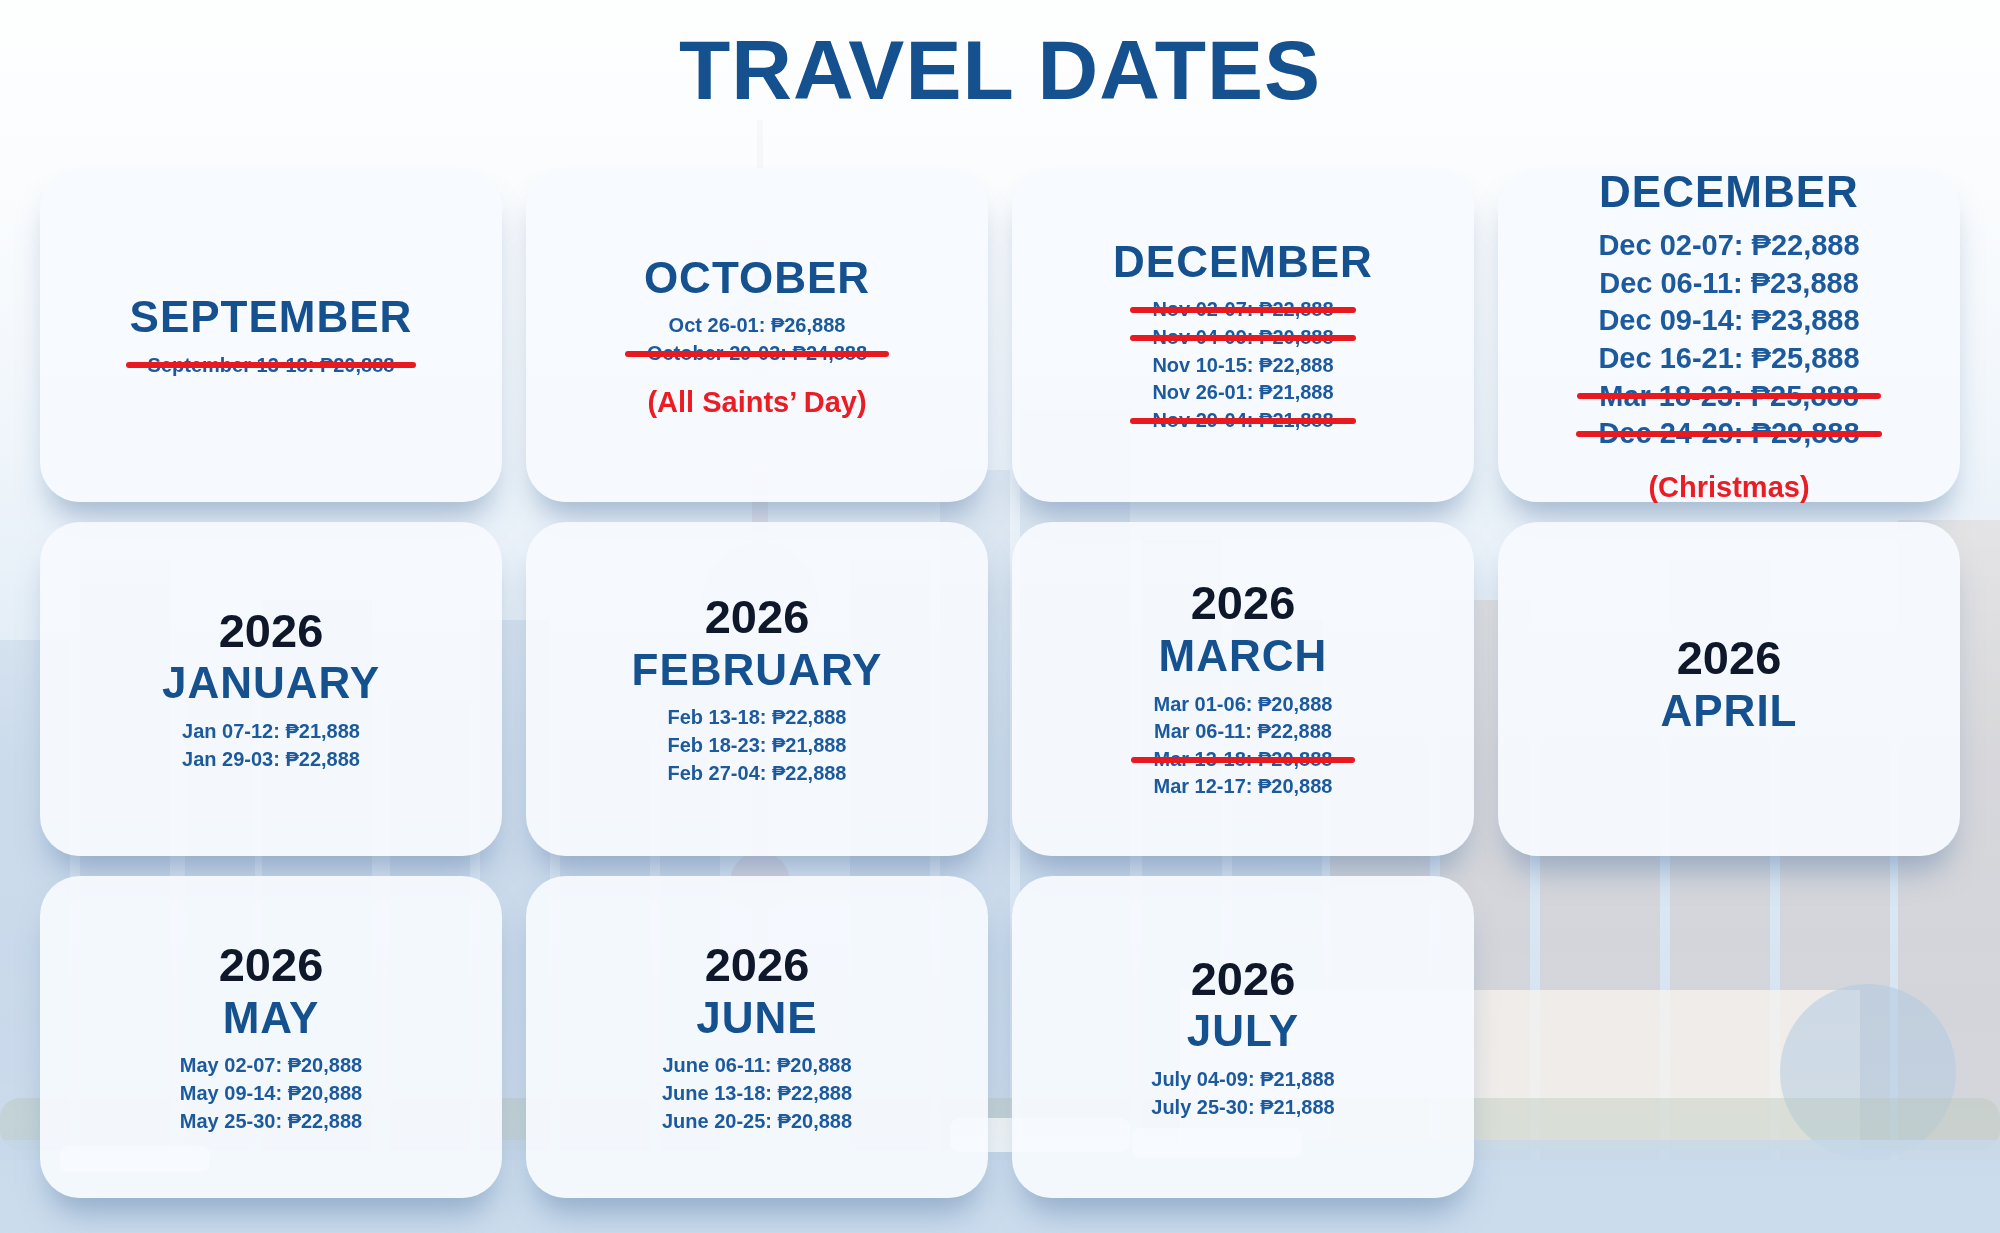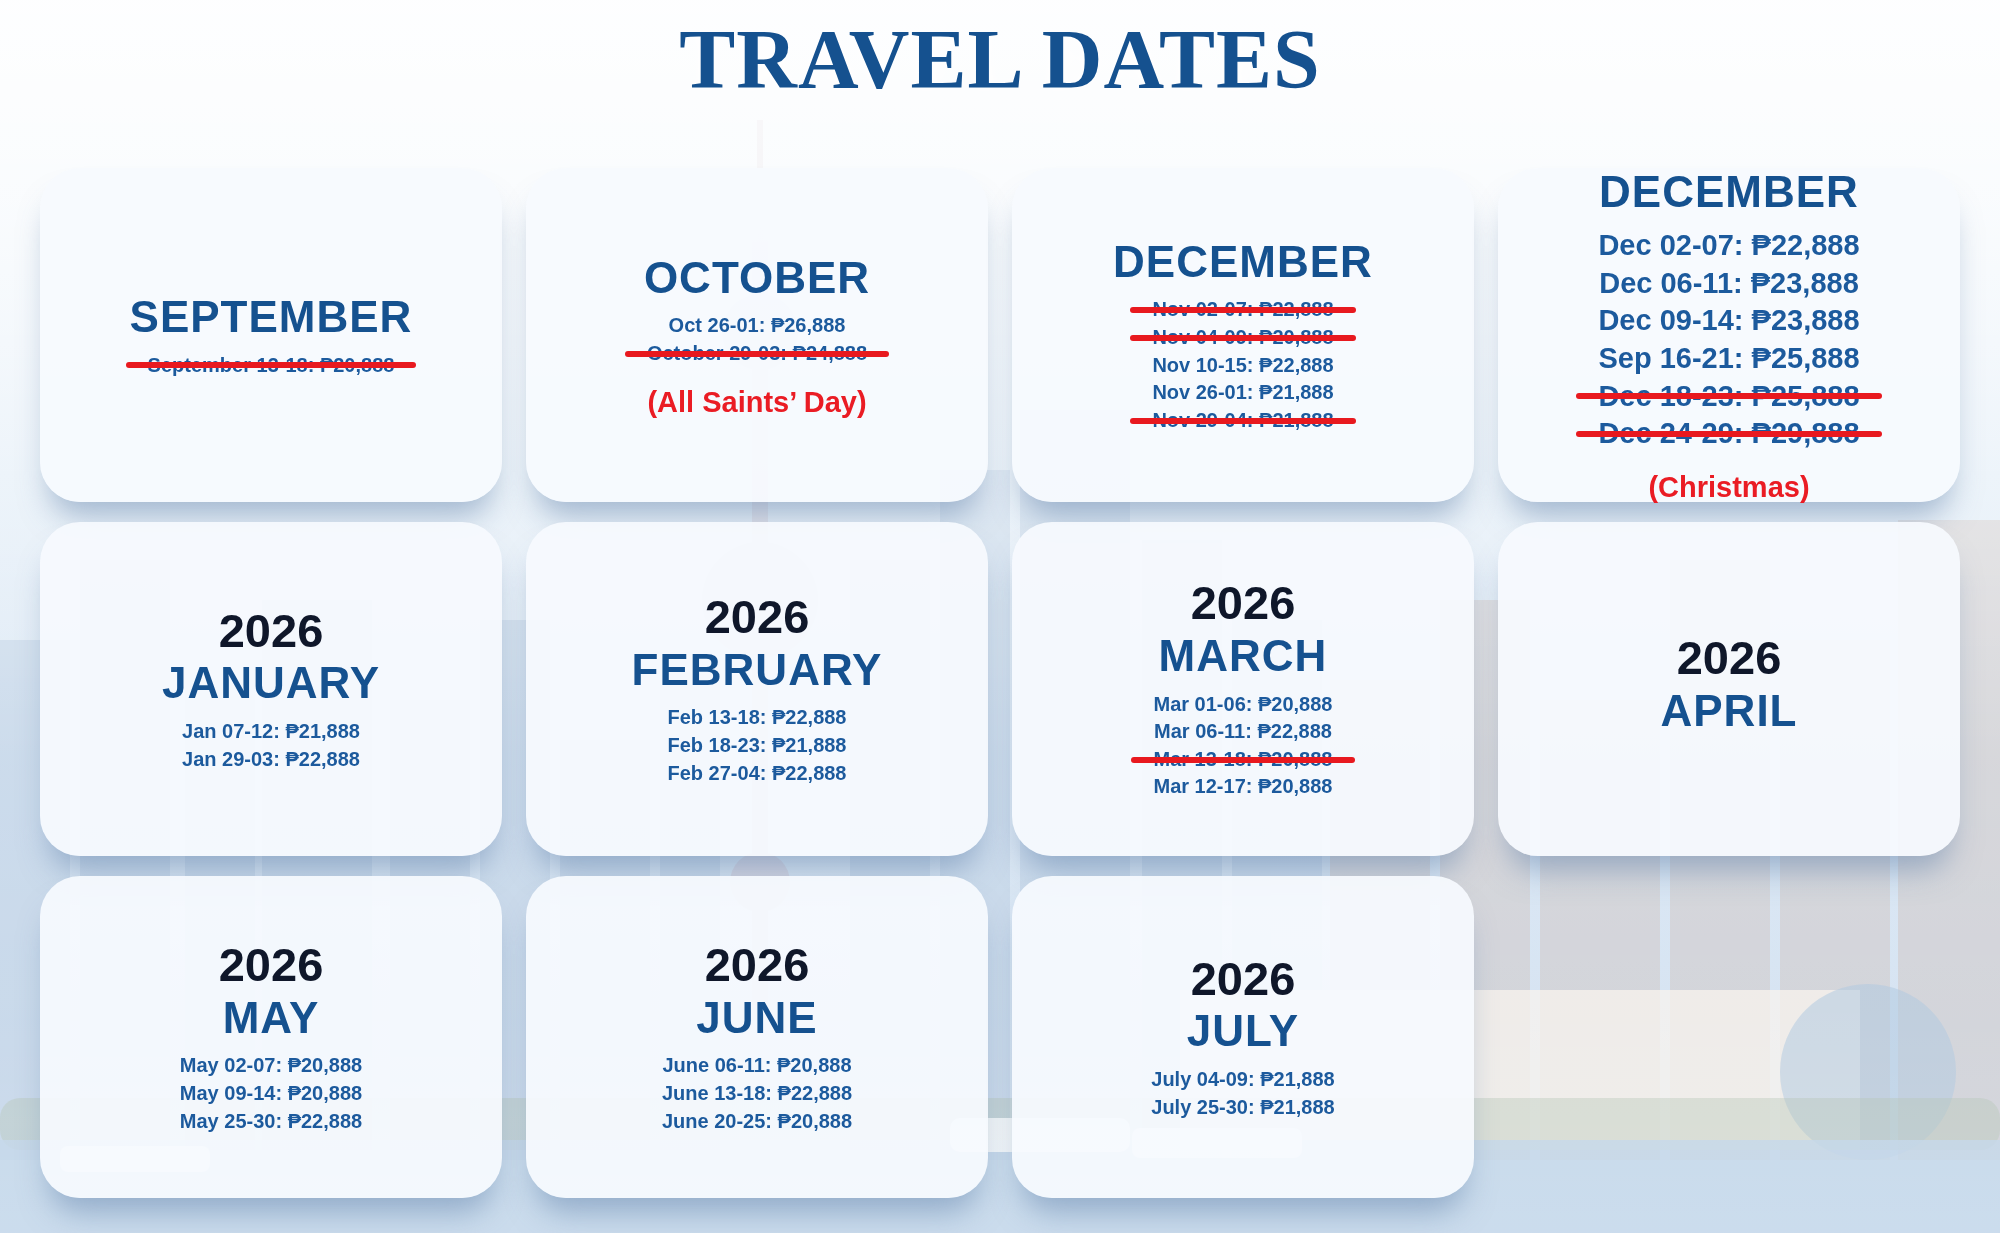--- a/index.html
+++ b/index.html
@@ -8,24 +8,23 @@
     font-family:"Liberation Sans","DejaVu Sans",sans-serif;
     background:linear-gradient(180deg,#eef5fb 0%,#e4eff8 22%,#d6e5f3 50%,#c7daee 78%,#bed3e9 100%);
   }
   .skyline{position:absolute;left:0;top:0;width:2000px;height:1233px;}
   .veil{
     position:absolute;left:0;top:0;width:2000px;height:1233px;
     background:linear-gradient(180deg,rgba(255,255,255,.92) 0%,rgba(255,255,255,.78) 16%,
       rgba(255,255,255,.5) 38%,rgba(255,255,255,.28) 62%,rgba(255,255,255,.3) 82%,rgba(255,255,255,.38) 100%);
   }
   .title{
-    position:absolute;top:11px;left:0;width:100%;text-align:center;
+    position:absolute;top:22px;left:0;width:100%;text-align:center;
     font-size:84px;font-weight:bold;color:#15518f;letter-spacing:1px;
     text-shadow:0 0 14px rgba(255,255,255,.95),0 0 28px rgba(255,255,255,.85);
-    font-family:Liberation Serif, serif;
   }
   .cards{
     position:absolute;left:40px;top:168px;width:1920px;
     display:grid;grid-template-columns:repeat(4,1fr);
     grid-template-rows:334px 334px 322px;column-gap:24px;row-gap:20px;
   }
   .card{
     background:rgba(246,250,254,.93);border-radius:40px;
     box-shadow:0 24px 30px -10px rgba(92,126,168,.5);
     display:flex;flex-direction:column;justify-content:center;align-items:center;
@@ -132,22 +131,22 @@
 
     </div>
 
     <div class="card dense">
 
       <div class="month-name">DECEMBER</div>
       <div class="lines">
         <div class="price-line">Dec 02-07: ₱22,888</div>
         <div class="price-line">Dec 06-11: ₱23,888</div>
         <div class="price-line">Dec 09-14: ₱23,888</div>
-        <div class="price-line">Sep 16-21: ₱25,888</div>
-        <div class="price-line struck">Dec 18-23: ₱25,888</div>
+        <div class="price-line">Dec 16-21: ₱25,888</div>
+        <div class="price-line struck">Mar 18-23: ₱25,888</div>
         <div class="price-line struck">Dec 24-29: ₱29,888</div>
       </div>
       <div class="note">(Christmas)</div>
     </div>
 
     <div class="card">
       <div class="year">2026</div>
       <div class="month-name">JANUARY</div>
       <div class="lines">
         <div class="price-line">Jan 07-12: ₱21,888</div>

